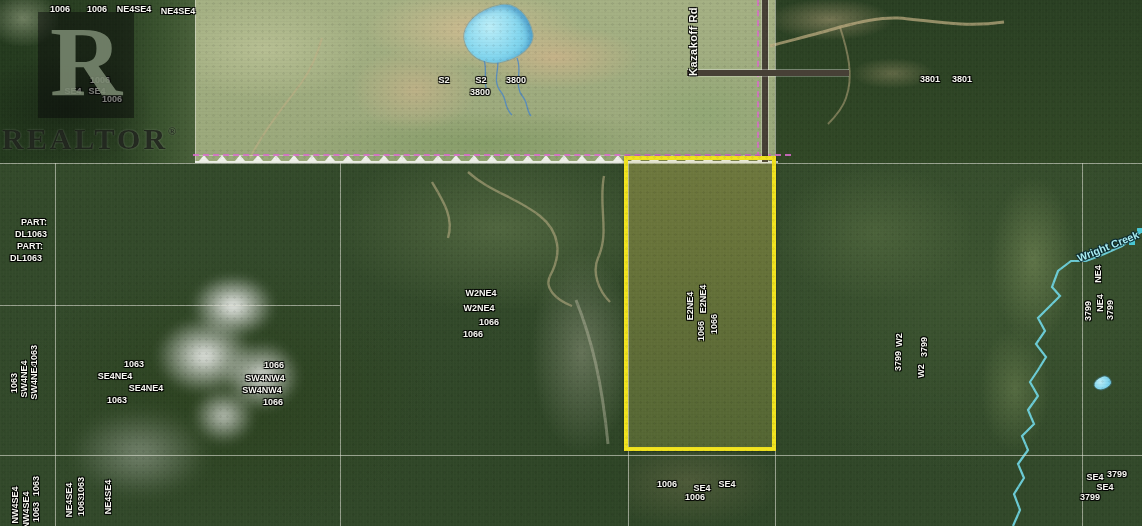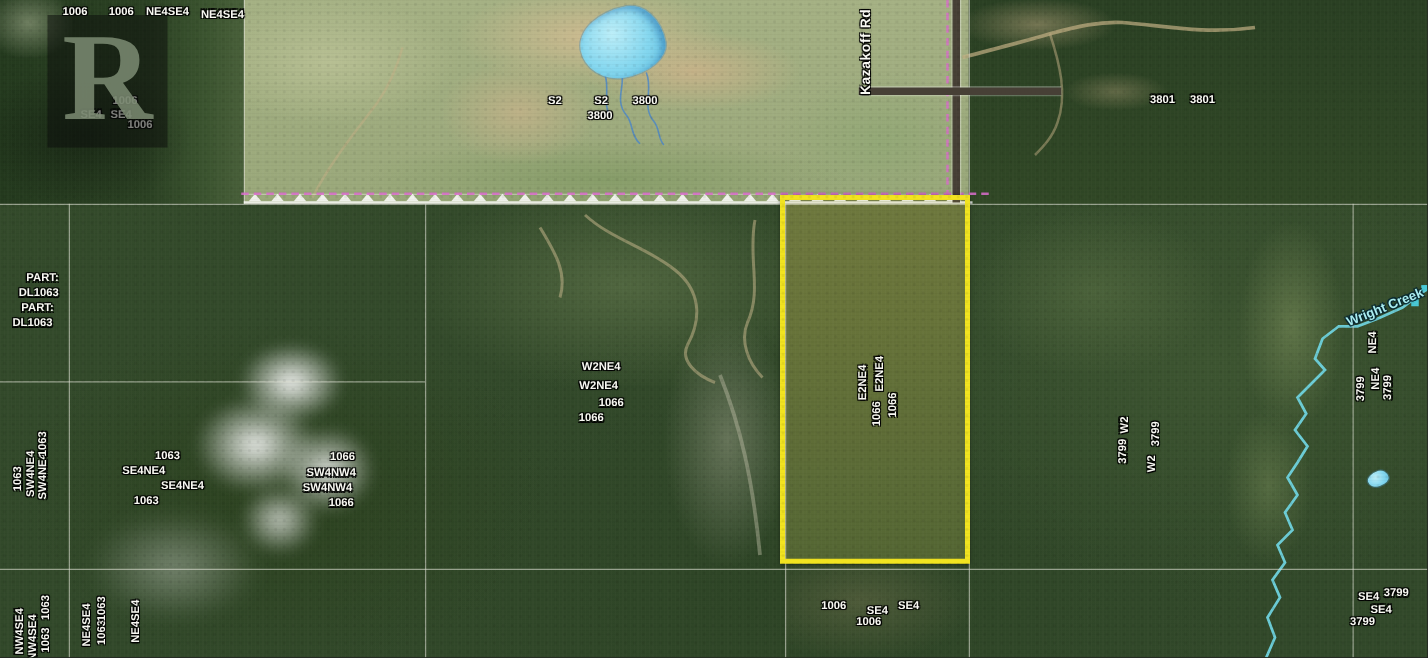--- a/index.html
+++ b/index.html
@@ -238,14 +238,15 @@
       <span class="map-label" style="left: 1100px; top: 303px; transform: translate(-50%, -50%) rotate(-90deg);">NE4</span>
       <span class="map-label" style="left: 1088px; top: 311px; transform: translate(-50%, -50%) rotate(-90deg);">3799</span>
       <span class="map-label" style="left: 1110px; top: 310px; transform: translate(-50%, -50%) rotate(-90deg);">3799</span>
       <span class="map-label road" style="left: 768px; top: 73px; transform: translate(-50%, -50%) rotate(-90deg);">Kazakoff Rd</span>
       <span class="map-label creek" style="left: 1108px; top: 246px; transform: translate(-50%, -50%) rotate(-22deg);">Wright Creek</span>
     </div>
 
   <div class="logo-block">
       <span>R</span>
     </div>
+  <div class="logo-text"><span>REALTOR</span><sup>®</sup></div>
 
 </div>
 
 </body></html>

